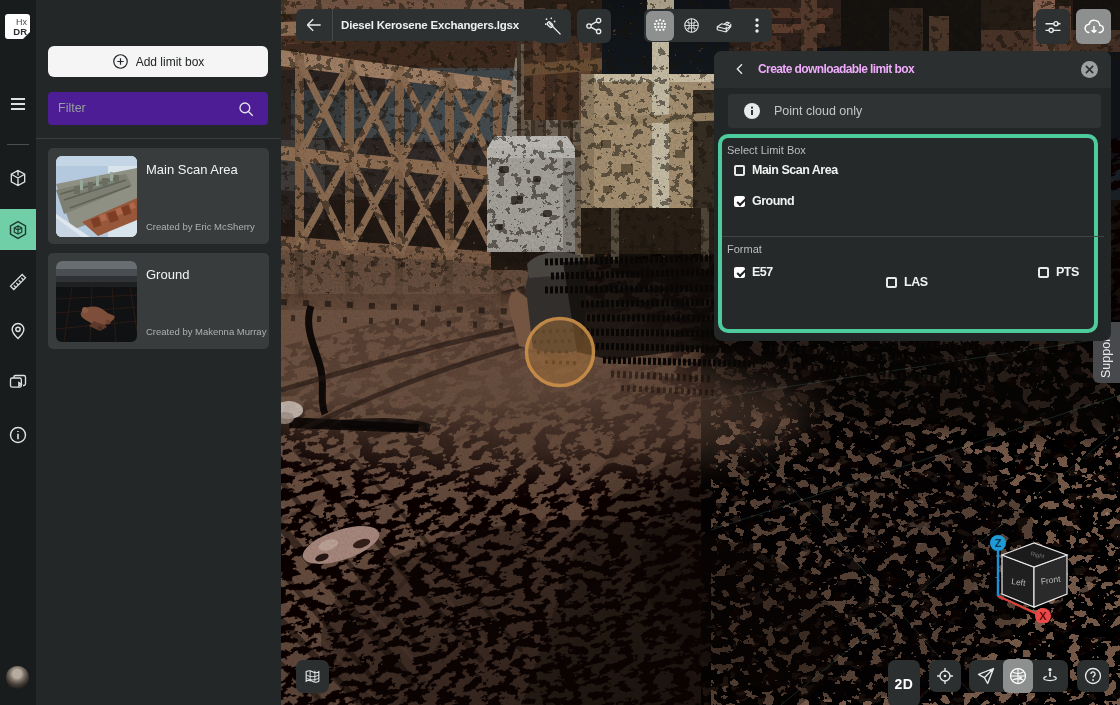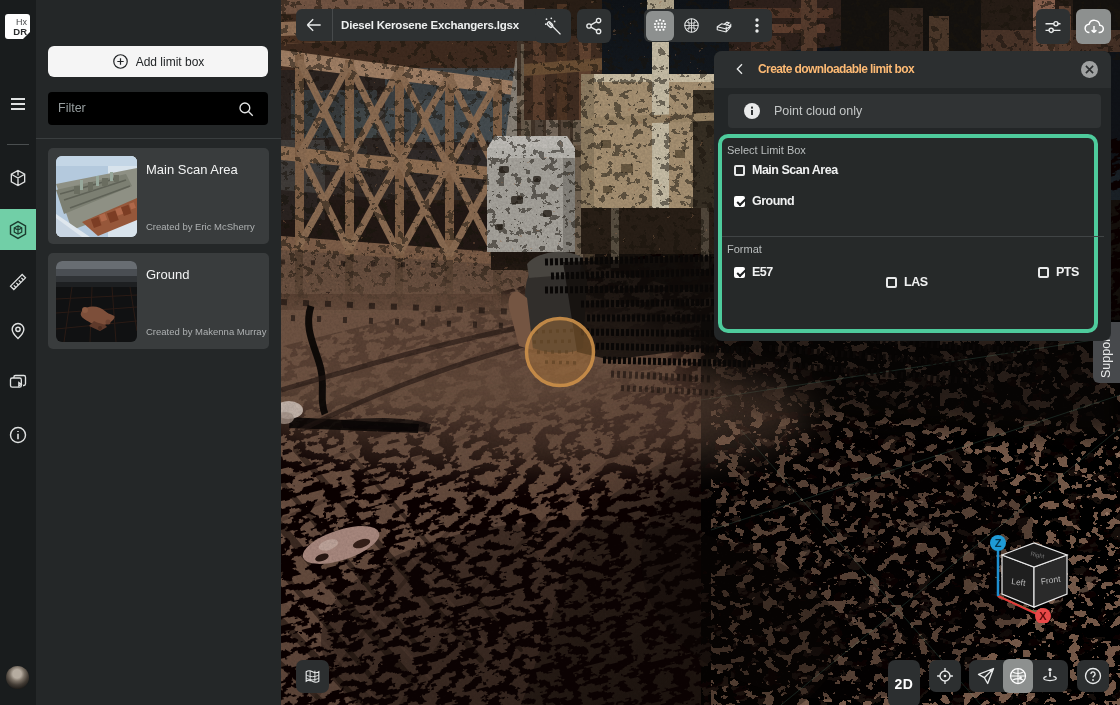--- a/index.html
+++ b/index.html
@@ -16,42 +16,42 @@
   #logo .hx { color:#4a4d4e; }
   .active-tile { position:absolute; left:0; top:209px; width:36px; height:41px; background:#71cfa7; display:flex; align-items:center; justify-content:center; }
   .sdiv { position:absolute; left:7px; top:144px; width:22px; height:1px; background:#4a4e4f; }
   #avatar { position:absolute; left:6px; top:666px; width:23px; height:23px; border-radius:50%; background:radial-gradient(circle at 48% 34%, #b6aca0 0 22%, #7a7065 38%, #433c35 58%, #201d1a 78%); }
 
   
   #lpanel { left:36px; top:0; width:245px; height:705px; background:#242728; z-index:25; }
   #lp-head { position:absolute; left:0; top:0; width:245px; height:42px; }
   #lp-title { position:absolute; left:41px; top:14px; color:#e9eaea; font-size:12.5px; }
   #addbtn { position:absolute; left:12px; top:46px; width:220px; height:31px; background:#f5f5f5; border-radius:6px; color:#222527; font-size:12px; display:flex; align-items:center; justify-content:center; gap:7px;text-align:center; }
-  #filter { position:absolute; left:12px; top:92px; width:220px; height:33px; background:#000000; border-radius:4px; color:#979e9f; font-size:12.5px; line-height:33px; padding-left:10px; }
+  #filter { position:absolute; left:12px; top:92px; width:220px; height:33px; background:#4c1d95; border-radius:4px; color:#979e9f; font-size:12.5px; line-height:33px; padding-left:10px; }
   #lp-div { position:absolute; left:0; top:138px; width:245px; height:1px; background:#3a3e3f; }
   .card { position:absolute; left:12px; width:221px; height:96px; background:#393c3d; border-radius:5px; }
   .thumb { position:absolute; left:8px; top:8px; width:81px; height:81px; border-radius:6px; overflow:hidden; }
   .card-title { position:absolute; left:98px; top:14px; color:#f2f3f3; font-size:13px; }
   .card-sub { position:absolute; left:98px; bottom:12px; color:#aeb1b2; font-size:9.5px; white-space:nowrap; }
 
   
   #viewport { left:281px; top:0; width:839px; height:705px; background:#15100c; overflow:hidden; }
 
   
   .tbtn { position:absolute; background:#2e3132; border-radius:6px; display:flex; align-items:center; justify-content:center; z-index:20; }
   #bar1 { left:296px; top:9px; width:269px; height:32px; display:block;padding-left:33px; }
   #bar1 .vdiv { position:absolute; left:36px; top:0px; width:1px; height:32px; background:#474a4b; }
   #bar1 .title { position:absolute; left:37px; top:0; width:194px; height:32px; color:#eef0f0; font-size:11.5px; font-weight:bold; letter-spacing:-0.2px; line-height:32px; text-align:center; white-space:nowrap; }
   #toolgrp { left:644px; top:9px; width:128px; height:33px; background:#2e3132; border-radius:6px; z-index:20; }
   .hl { background:#8d908f !important; }
 
   
   #rpanel { left:714px; top:51px; width:397px; height:290px; background:#232627; border-radius:8px; z-index:22; }
   #rp-head { position:absolute; left:0; top:0; width:397px; height:37px; background:#2c2f30; border-radius:8px 8px 0 0; }
-  #rp-title { position:absolute; left:44px; top:11px; color:#fdba74; font-size:12px; font-weight:bold; letter-spacing:-0.6px; }
+  #rp-title { position:absolute; left:44px; top:11px; color:#f0abfc; font-size:12px; font-weight:bold; letter-spacing:-0.6px; }
   #rp-info { position:absolute; left:14px; top:43px; width:373px; height:34px; background:#303334; border-radius:4px; }
   #rp-info span { position:absolute; left:46px; top:10px; color:#c3c6c6; font-size:12.5px; }
   #greenbox { position:absolute; left:4px; top:83px; width:380px; height:199px; border:4px solid #4ecb9c; border-radius:10px; background:#262929; }
   .glabel { color:#b9bdbd; font-size:11px; position:absolute; left:5px; }
   .cbrow { position:absolute; display:flex; align-items:center; gap:7px; }
   .cbox { width:11px; height:11px; border:2px solid #e8e9e9; border-radius:2px; background:transparent; }
   .cbox.ck { background:#fff; border-color:#fff; position:relative; }
   .cbox.ck:after { content:""; position:absolute; left:1px; top:1.5px; width:6.5px; height:3px; border-left:2px solid #1c1f20; border-bottom:2px solid #1c1f20; transform:rotate(-45deg); transform-origin:center; }
   .cblabel { color:#f0f1f1; font-size:12.5px; font-weight:bold; letter-spacing:-0.5px; }
   #gb-div { position:absolute; left:0; top:98px; width:382px; height:1px; background:#404445; }

